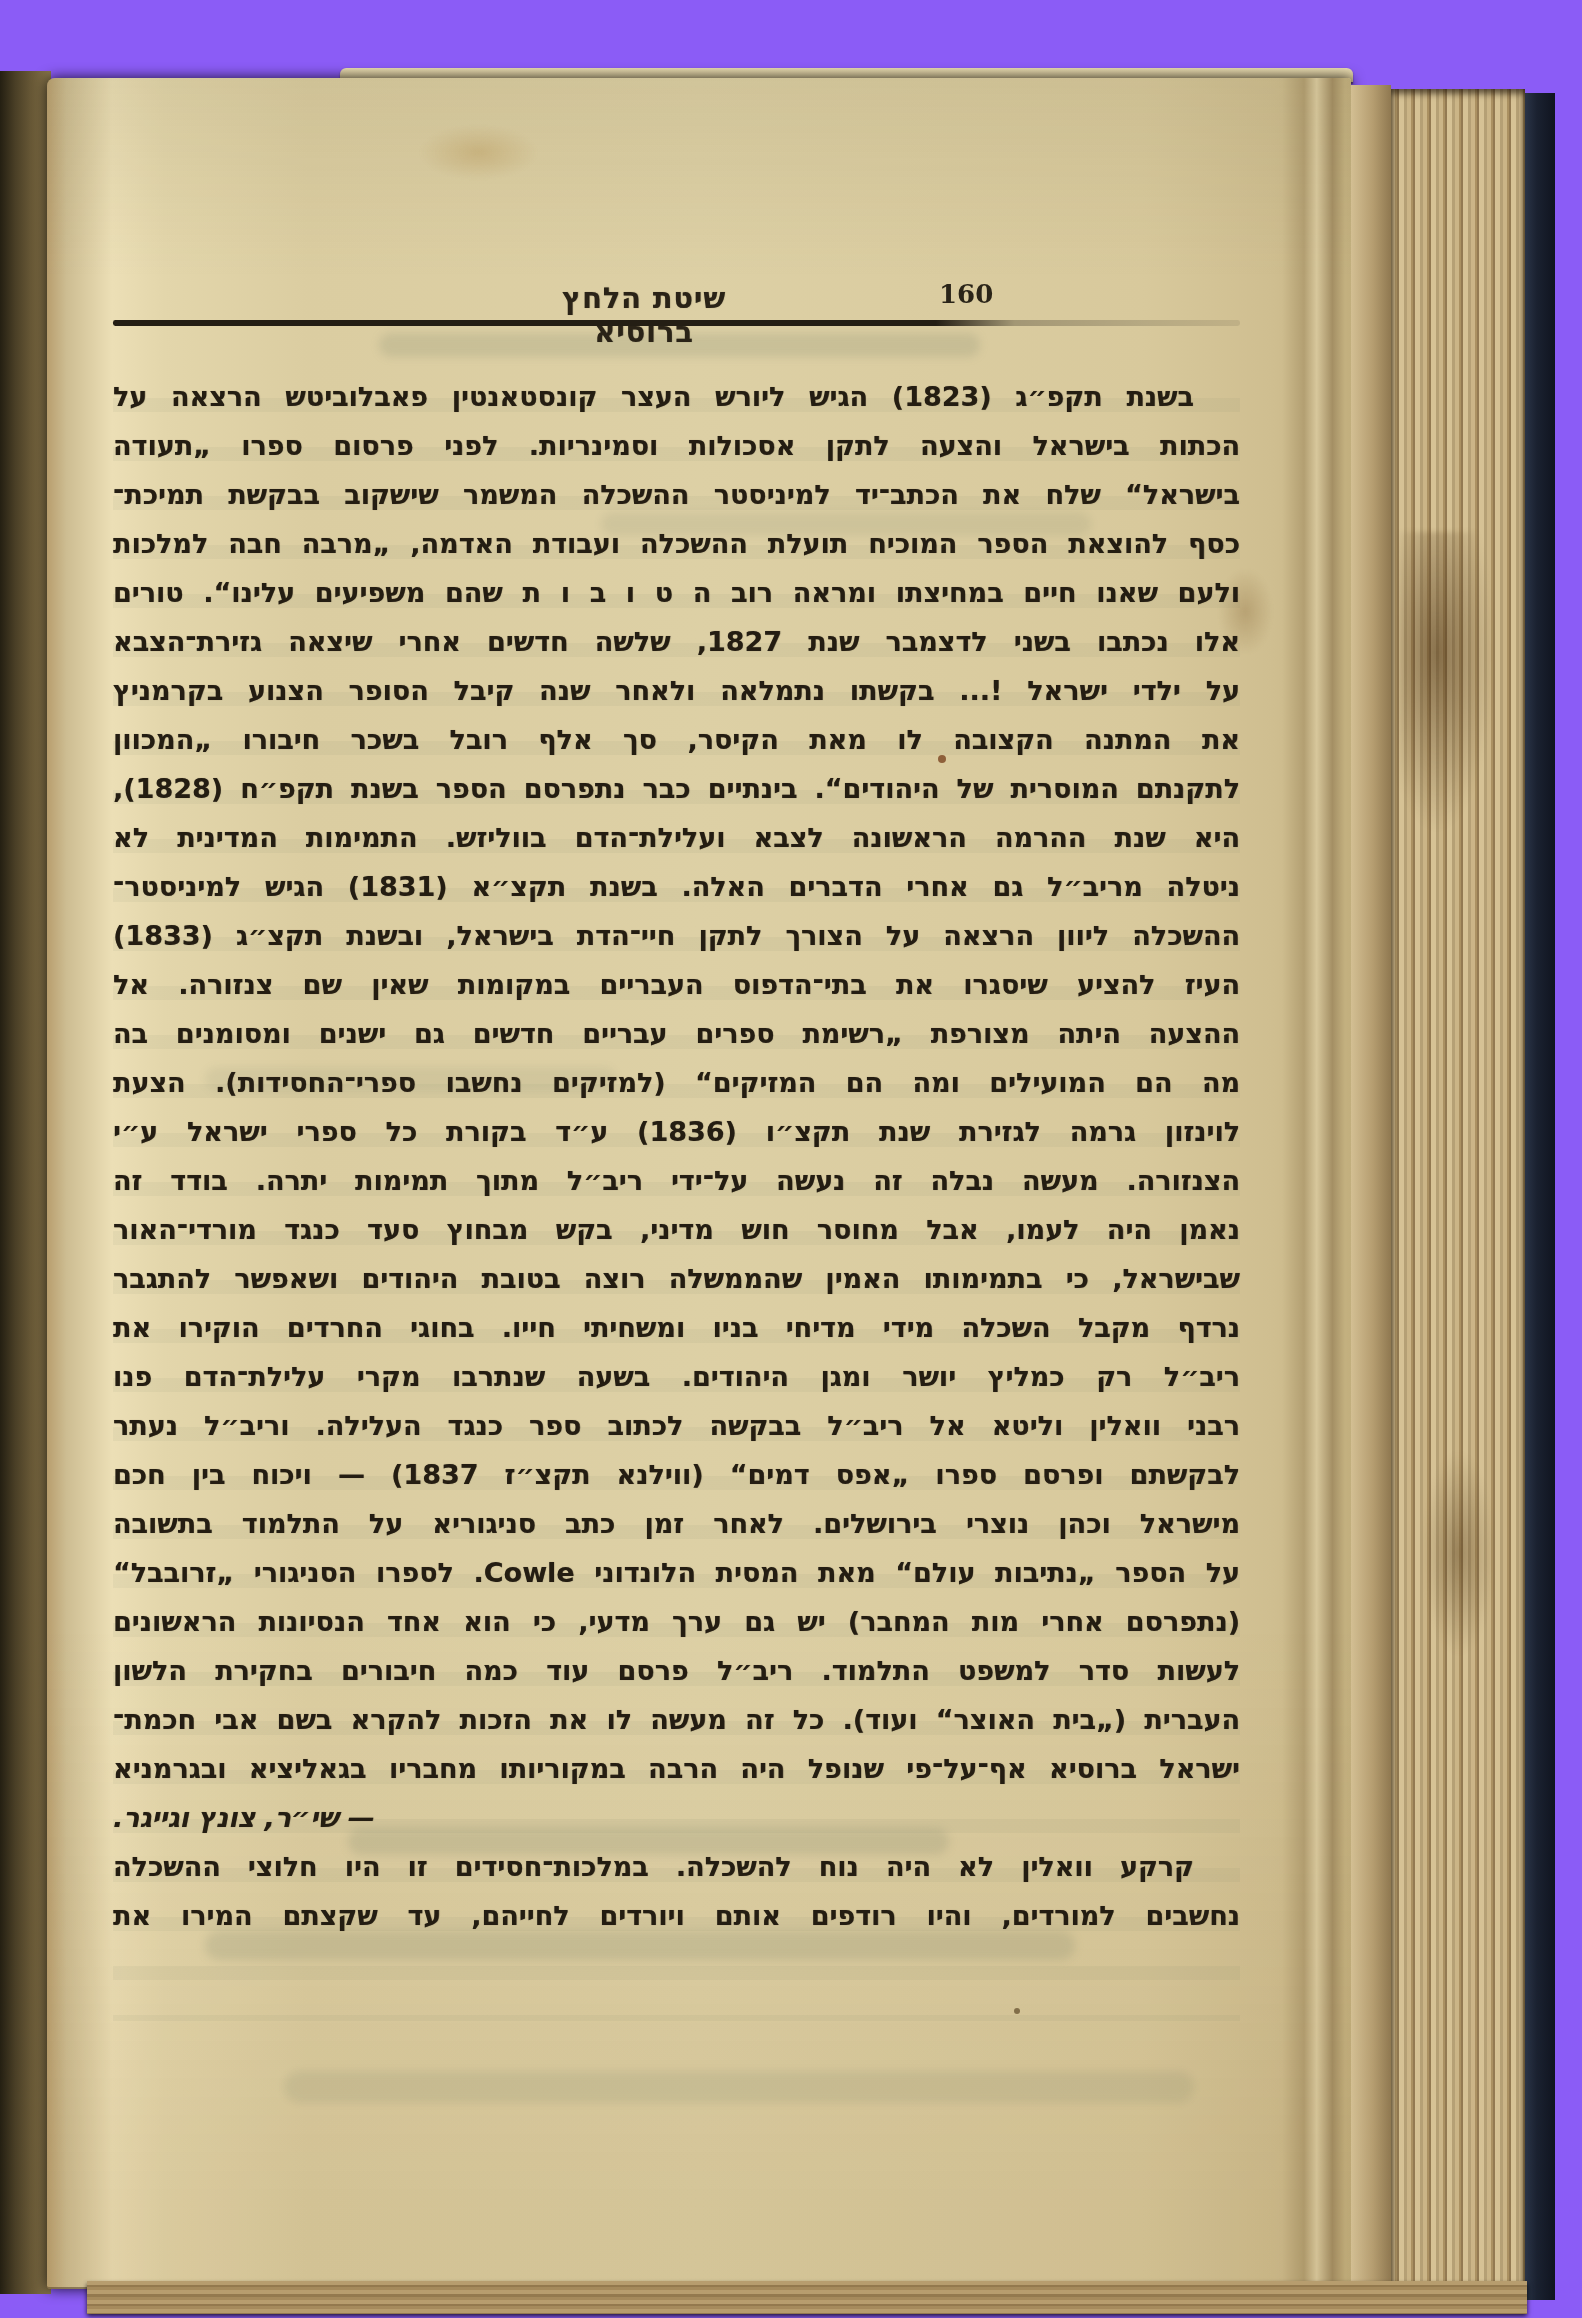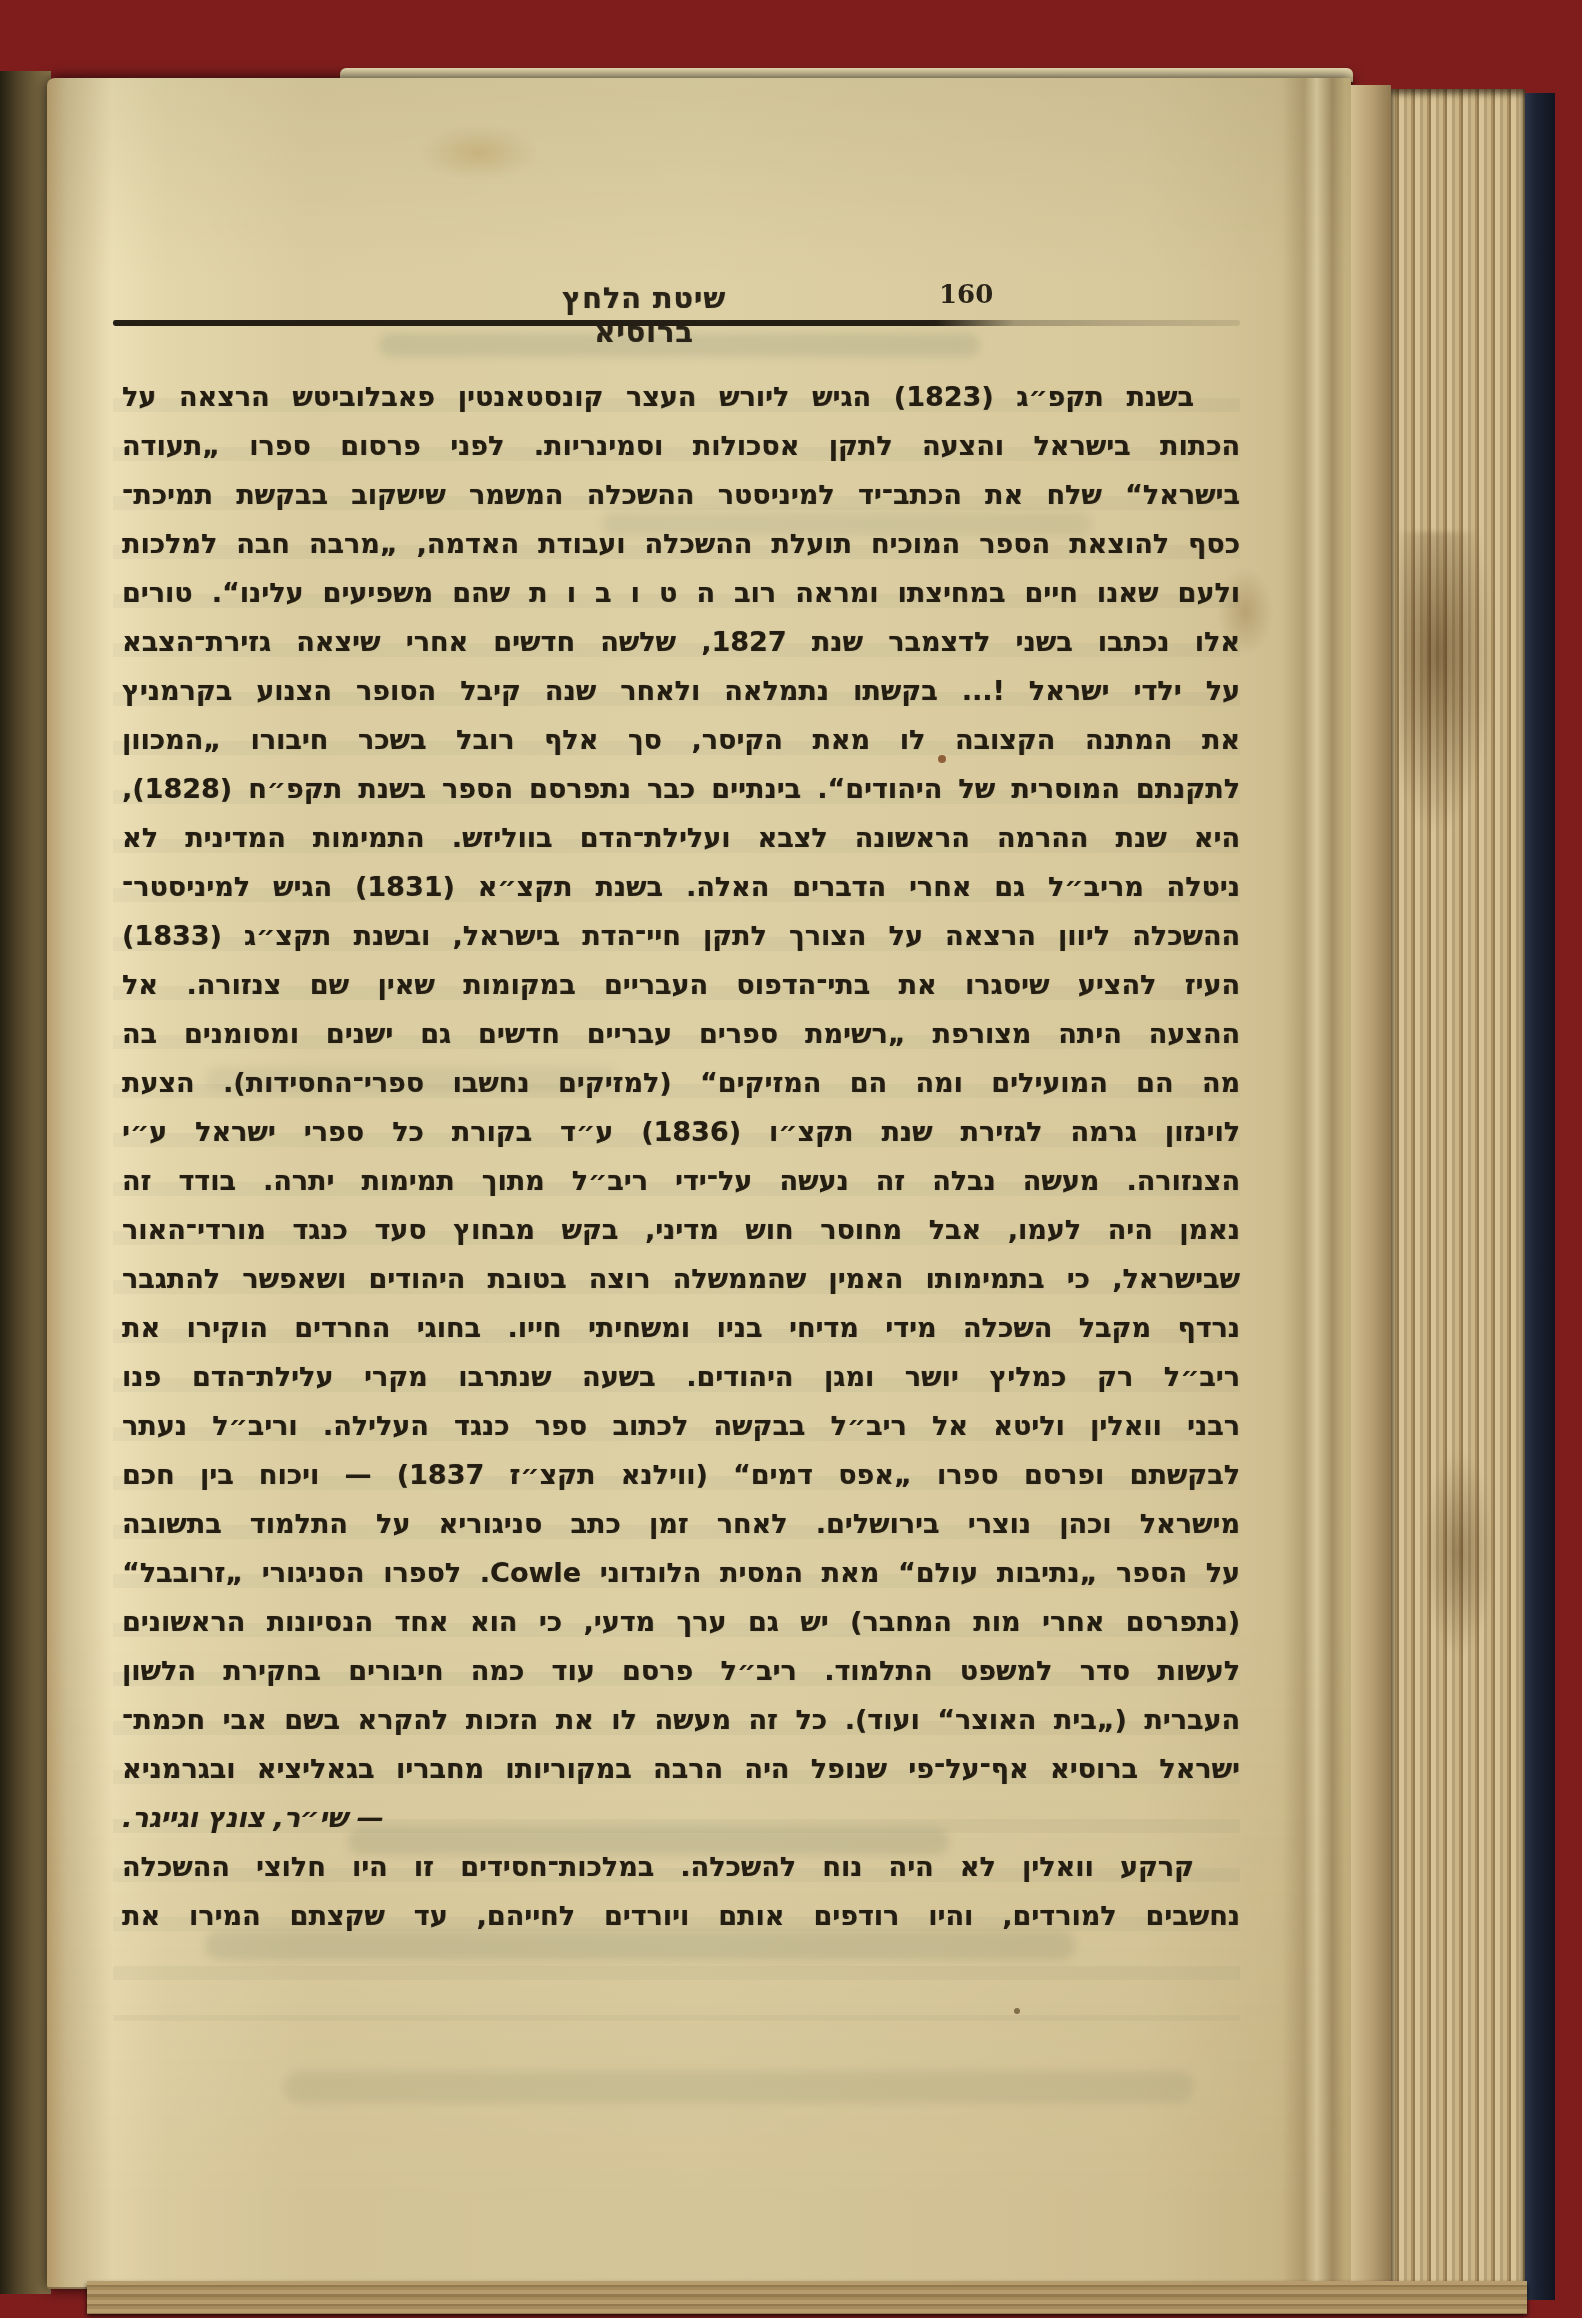--- a/index.html
+++ b/index.html
@@ -1,16 +1,16 @@
 <!DOCTYPE html>
 <html style="font-size:12.7px"><head>
 <meta charset="utf-8">
 <style>
   html,body{margin:0;padding:0;background:#050505;}
-  .scene{position:relative;width:1582px;height:2319px;background:#7f1d1d;overflow:hidden;
+  .scene{position:relative;width:1582px;height:2319px;background:#8b5cf6;overflow:hidden;
          font-family:"DejaVu Sans",sans-serif;}
 
   
   .binding-sliver{position:absolute;left:19px;top:73px;width:16px;height:150px;
     background:linear-gradient(180deg,#2f5c96,#23456f 70%,#15263d);border-radius:2.4px;}
   .spine-edge{position:absolute;left:0;top:71px;width:51px;height:2223px;
     background:linear-gradient(90deg,#241f12 0%,#4a3f26 30%,#6b5b38 65%,#8a774c 100%);}
   .page-top-lip{position:absolute;left:340px;top:68px;width:1013px;height:14.2px;
     background:linear-gradient(180deg,#e9dcb2,#cdbc8e);border-radius:6.3px 6.3px 0 0;
     box-shadow:0 1.6px 1.6px rgba(40,30,15,.6);}
@@ -65,21 +65,21 @@
     text-shadow:0.4px 0.4px 0.8px rgba(42,35,23,.5);}
   .page-number{position:absolute;left:892px;top:201px;font-family:"DejaVu Serif",serif;
     font-size:26px;font-weight:bold;color:#2a2418;}
   .header-rule{position:absolute;left:66px;top:242px;width:1127px;height:5.5px;
     background:linear-gradient(90deg,#241e14 0%,#241e14 73%,rgba(36,30,20,.3) 80%,rgba(36,30,20,.1) 100%);
     border-radius:2.4px;}
 
   .text-block{position:absolute;left:66px;top:294px;width:1127px;direction:rtl;
     color:#241d12;font-size:27px;font-weight:bold;line-height:49px;
     text-shadow:0.3px 0.3px 0.7px rgba(36,29,18,.55);}
-  .tl{height:49px;white-space:nowrap;text-align:justify;text-align-last:justify;margin-left:9px;}
+  .tl{height:49px;white-space:nowrap;text-align:justify;text-align-last:justify;}
   .tl.indent{padding-right:46px;}
   .tl.left{text-align:left;text-align-last:left;white-space:normal;font-style:italic;}
 </style>
 </head>
 <body>
 
 <div class="scene">
 
   <div class="binding-sliver"></div>
   <div class="spine-edge"></div>

